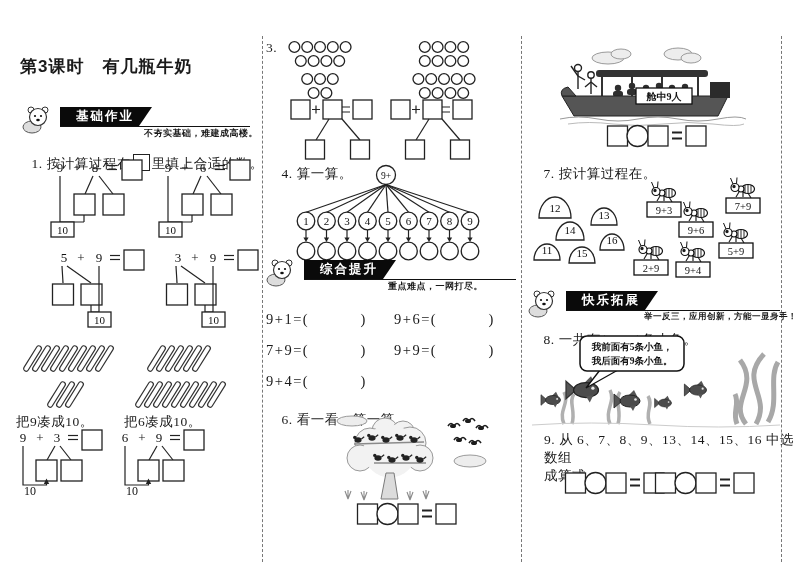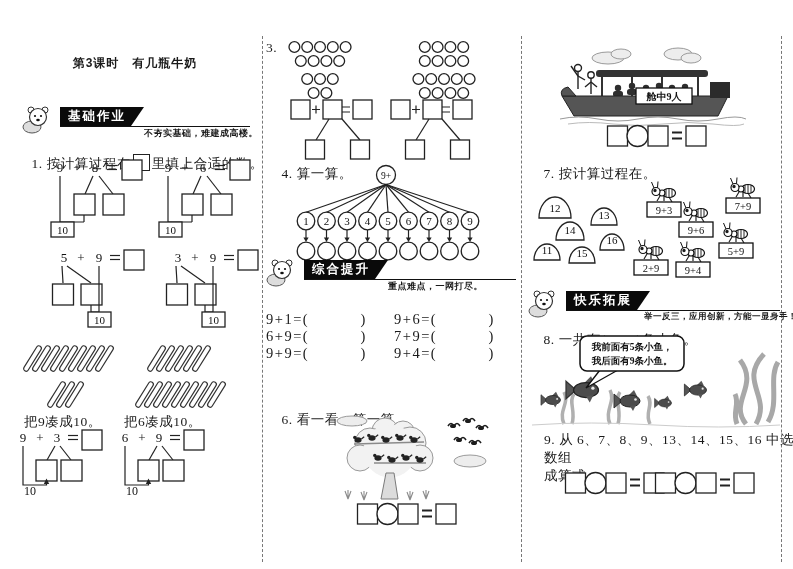--- a/index.html
+++ b/index.html
@@ -1,36 +1,36 @@
 <!DOCTYPE html>
 <html><head>
 <meta charset="utf-8">
 <style>
   html,body{margin:0;padding:0;background:#e8e8e8;}
   .page{position:relative;width:793px;height:569px;background:#ffffff;overflow:hidden;
         font-family:"Liberation Serif","DejaVu Serif",serif;color:#1a1a1a;}
   .abs{position:absolute;}
   .vsep{position:absolute;top:36px;height:526px;width:0;border-left:1.6px dashed #777;}
   .title{font-family:"Liberation Sans","DejaVu Sans",sans-serif;font-weight:bold;
-         font-size:12px;letter-spacing:1px;text-align:center;white-space:pre;}
+         font-size:17px;letter-spacing:1px;white-space:pre;}
   .q{font-size:13.5px;white-space:pre;letter-spacing:0.5px;}
   .qnum{margin-right:4px;}
   .inline-box{display:inline-block;width:15px;height:15px;border:1.3px solid #222;
               vertical-align:-3px;margin:0 2px;}
   .badge-row{position:absolute;height:28px;}
   .banner{position:absolute;left:40px;top:3px;background:#0a0a0a;color:#fff;
           font-family:"Liberation Sans","DejaVu Sans",sans-serif;font-weight:bold;
           font-size:12.5px;letter-spacing:2px;line-height:17px;height:17px;
-          padding:1px 18px 1px 8px;clip-path:polygon(0 0,100% 0,calc(100% - 13px) 100%,0 100%);}
+          padding:1px 18px 1px 16px;clip-path:polygon(0 0,100% 0,calc(100% - 13px) 100%,0 100%);}
   .badge-line{position:absolute;left:40px;right:0;top:21.5px;height:1.6px;background:#111;}
   .slogan{position:absolute;left:124px;top:7px;font-weight:bold;font-size:9px;
           letter-spacing:0.5px;white-space:nowrap;margin-top:16px;}
   .slogan.small{font-size:8.5px;left:118px;}
   .q5grid{position:absolute;display:grid;grid-template-columns:118px 112px;
-          gap:0 10px;font-size:14.5px;letter-spacing:1.5px;white-space:pre;}
+          gap:14px 10px;font-size:14.5px;letter-spacing:1.5px;white-space:pre;}
   svg{position:absolute;overflow:visible;}
   svg .t{font-family:"Liberation Serif","DejaVu Serif",serif;font-size:13px;fill:#111;text-anchor:middle;}
   svg .box{fill:#fff;stroke:#222;stroke-width:1.3;}
   svg .ln{stroke:#222;stroke-width:1.2;fill:none;}
   svg .cloud{fill:#ededed;stroke:#9a9a9a;stroke-width:1;}
 </style>
 </head>
 <body>
 
 <div class="page">
@@ -154,21 +154,21 @@
       <rect x="17" y="3" width="5" height="29" rx="2.5" fill="#fff" stroke="#333" stroke-width="1.2" transform="rotate(32 19.5 17.5)"></rect>
       <rect x="26" y="3" width="5" height="29" rx="2.5" fill="#fff" stroke="#333" stroke-width="1.2" transform="rotate(32 28.5 17.5)"></rect>
       <rect x="35" y="3" width="5" height="29" rx="2.5" fill="#fff" stroke="#333" stroke-width="1.2" transform="rotate(32 37.5 17.5)"></rect>
       <rect x="44" y="3" width="5" height="29" rx="2.5" fill="#fff" stroke="#333" stroke-width="1.2" transform="rotate(32 46.5 17.5)"></rect>
       <rect x="53" y="3" width="5" height="29" rx="2.5" fill="#fff" stroke="#333" stroke-width="1.2" transform="rotate(32 55.5 17.5)"></rect>
       <rect x="62" y="3" width="5" height="29" rx="2.5" fill="#fff" stroke="#333" stroke-width="1.2" transform="rotate(32 64.5 17.5)"></rect>
       <rect x="71" y="3" width="5" height="29" rx="2.5" fill="#fff" stroke="#333" stroke-width="1.2" transform="rotate(32 73.5 17.5)"></rect>
       <rect x="80" y="3" width="5" height="29" rx="2.5" fill="#fff" stroke="#333" stroke-width="1.2" transform="rotate(32 82.5 17.5)"></rect>
     </svg>
 
-  <div class="abs q" style="left:24px;top:413px">把9凑成10。</div>
+  <div class="abs q" style="left:16px;top:413px">把9凑成10。</div>
   <div class="abs q" style="left:124px;top:413px">把6凑成10。</div>
 
   <svg style="left:14px;top:426px" width="100" height="72" viewBox="0 0 100 72">
     <text class="t" x="9" y="16">9</text>
     <text class="t" x="26" y="16">+</text>
     <text class="t" x="43" y="16">3</text>
     <line class="ln" x1="54" y1="9.5" x2="64" y2="9.5"></line>
       <line class="ln" x1="54" y1="13.5" x2="64" y2="13.5"></line>
     <rect class="box" x="68" y="4" width="20" height="20"></rect>
     <line class="ln" x1="41" y1="20" x2="33" y2="34"></line>
@@ -329,21 +329,21 @@
       <circle cx="15" cy="12" r="1.1" fill="#111"></circle>
         <circle cx="21" cy="12" r="1.1" fill="#111"></circle>
       <ellipse cx="18" cy="16" rx="1.8" ry="1.2" fill="#111"></ellipse>
     </svg>
     <div class="banner">综合提升</div>
     <div class="badge-line"></div>
     <div class="slogan">重点难点，一网打尽。</div>
   </div>
 
 
-  <div class="q5grid" style="left:266px;top:311px"><div>9+1=(          )</div><div>9+6=(          )</div><div>6+9=(          )</div><div>7+9=(          )</div><div>9+9=(          )</div><div>9+4=(          )</div></div>
+  <div class="q5grid" style="left:266px;top:311px"><div>9+1=(          )</div><div>9+6=(          )</div><div>7+9=(          )</div><div>9+9=(          )</div><div>9+4=(          )</div></div>
 
   <div class="abs q" style="left:266px;top:395px">
     <span class="qnum">6.</span><span>看一看，算一算。</span>
   </div>
 
   <svg style="left:330px;top:413px" width="175" height="88" viewBox="0 0 175 88">
     <ellipse class="cloud" cx="22" cy="8" rx="15" ry="5"></ellipse>
     <ellipse class="cloud" cx="140" cy="48" rx="16" ry="6"></ellipse>
     <g>
       <circle cx="55" cy="18" r="13" fill="#f2f2f2" stroke="#999"></circle>

